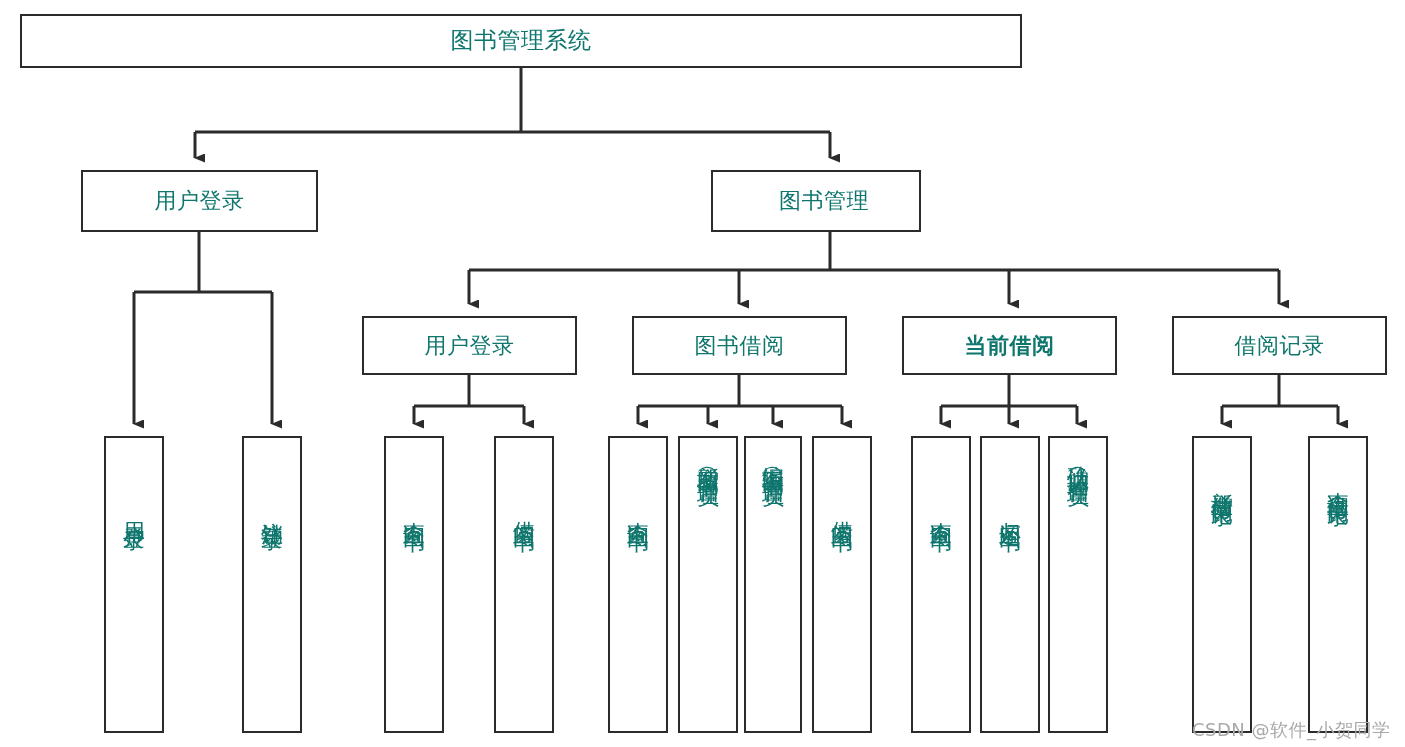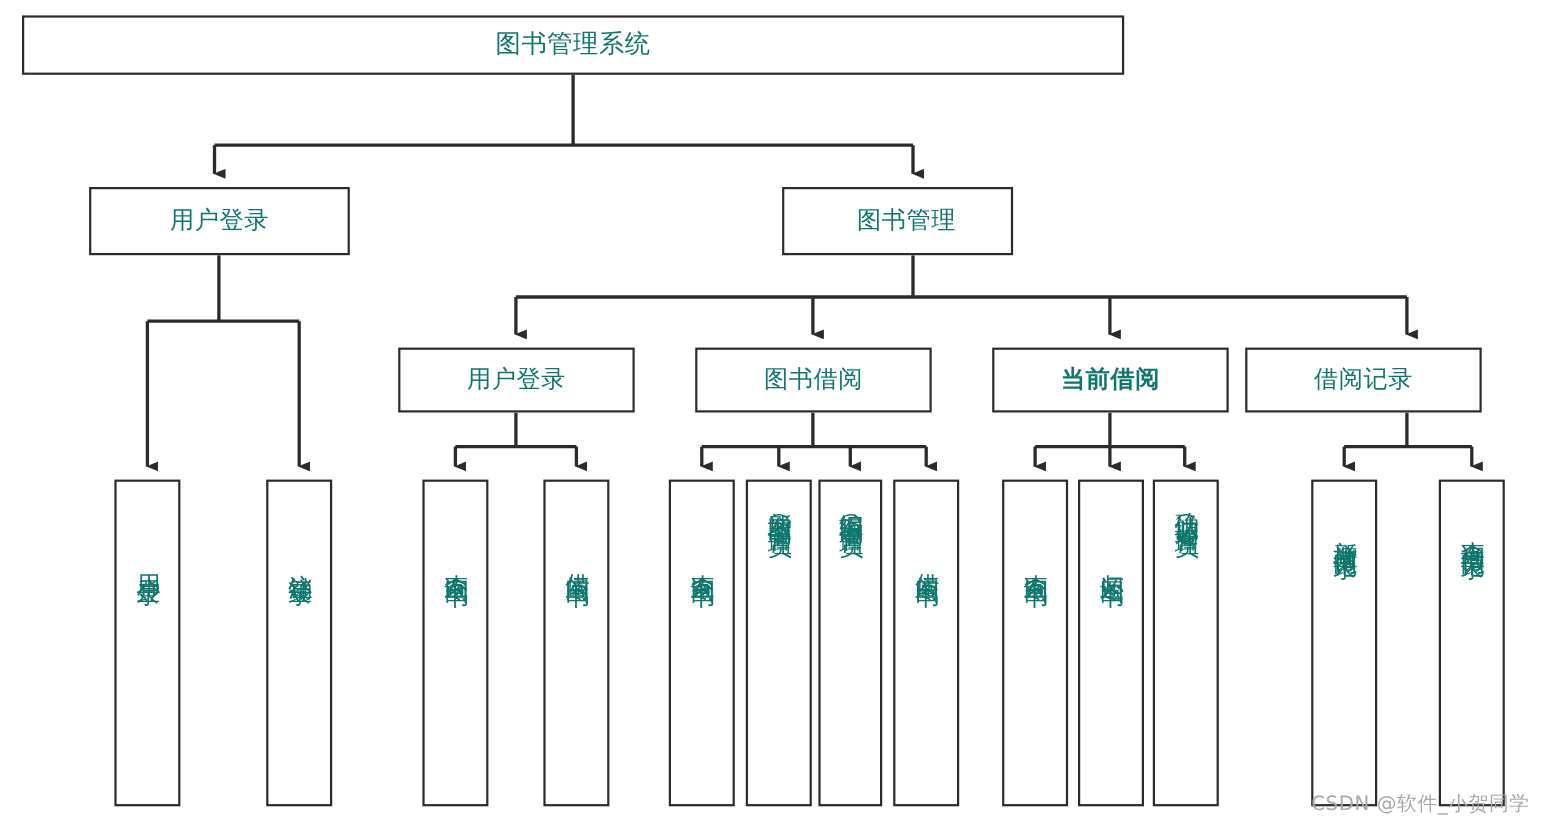--- a/index.html
+++ b/index.html
@@ -153,21 +153,21 @@
   </div>
 
   <div class="node-box horizontal" style="left:632px; top:316px; width:215px; height:59px;">
     <span class="node-label">图书借阅</span>
   </div>
 
   <div class="node-box horizontal" style="left:902px; top:316px; width:215px; height:59px;font-weight:bold;">
     <span class="node-label">当前借阅</span>
   </div>
 
-  <div class="node-box horizontal" style="left:1132px; top:316px; width:215px; height:59px;">
+  <div class="node-box horizontal" style="left:1172px; top:316px; width:215px; height:59px;">
     <span class="node-label">借阅记录</span>
   </div>
 
   <div class="node-box vertical" style="left:104px; top:436px; width:60px; height:297px; padding-top:66px;">
     <span class="node-label">用户登录</span>
   </div>
 
   <div class="node-box vertical" style="left:242px; top:436px; width:60px; height:297px; padding-top:66px;">
     <span class="node-label">注销登录</span>
   </div>

